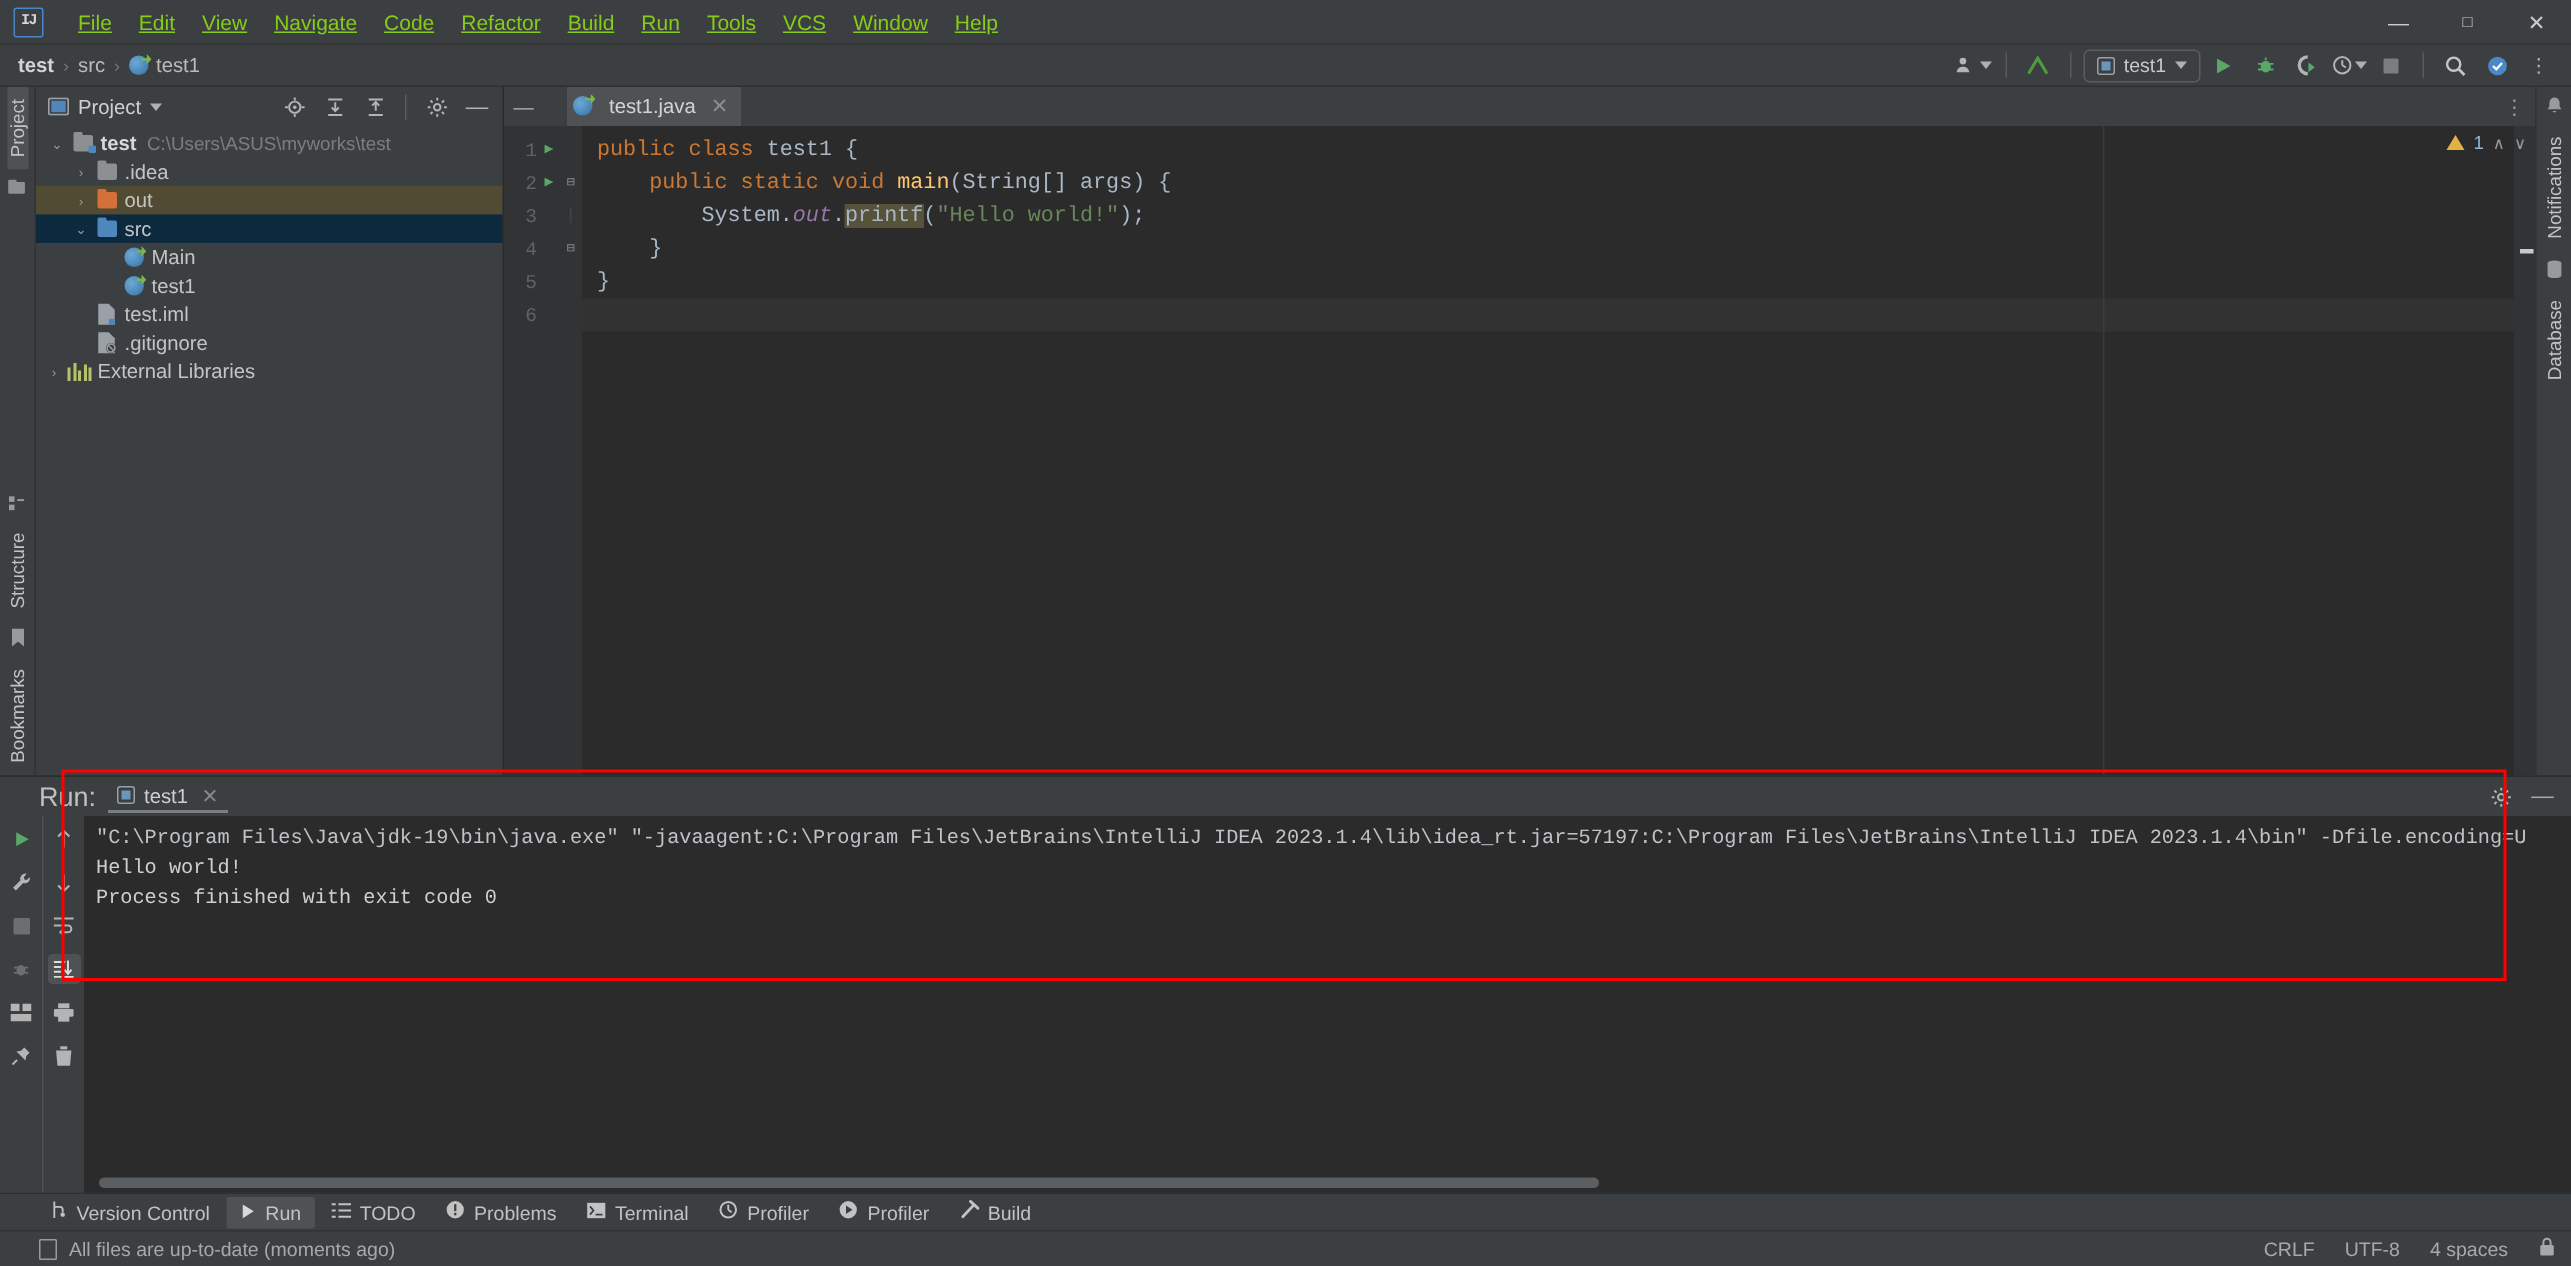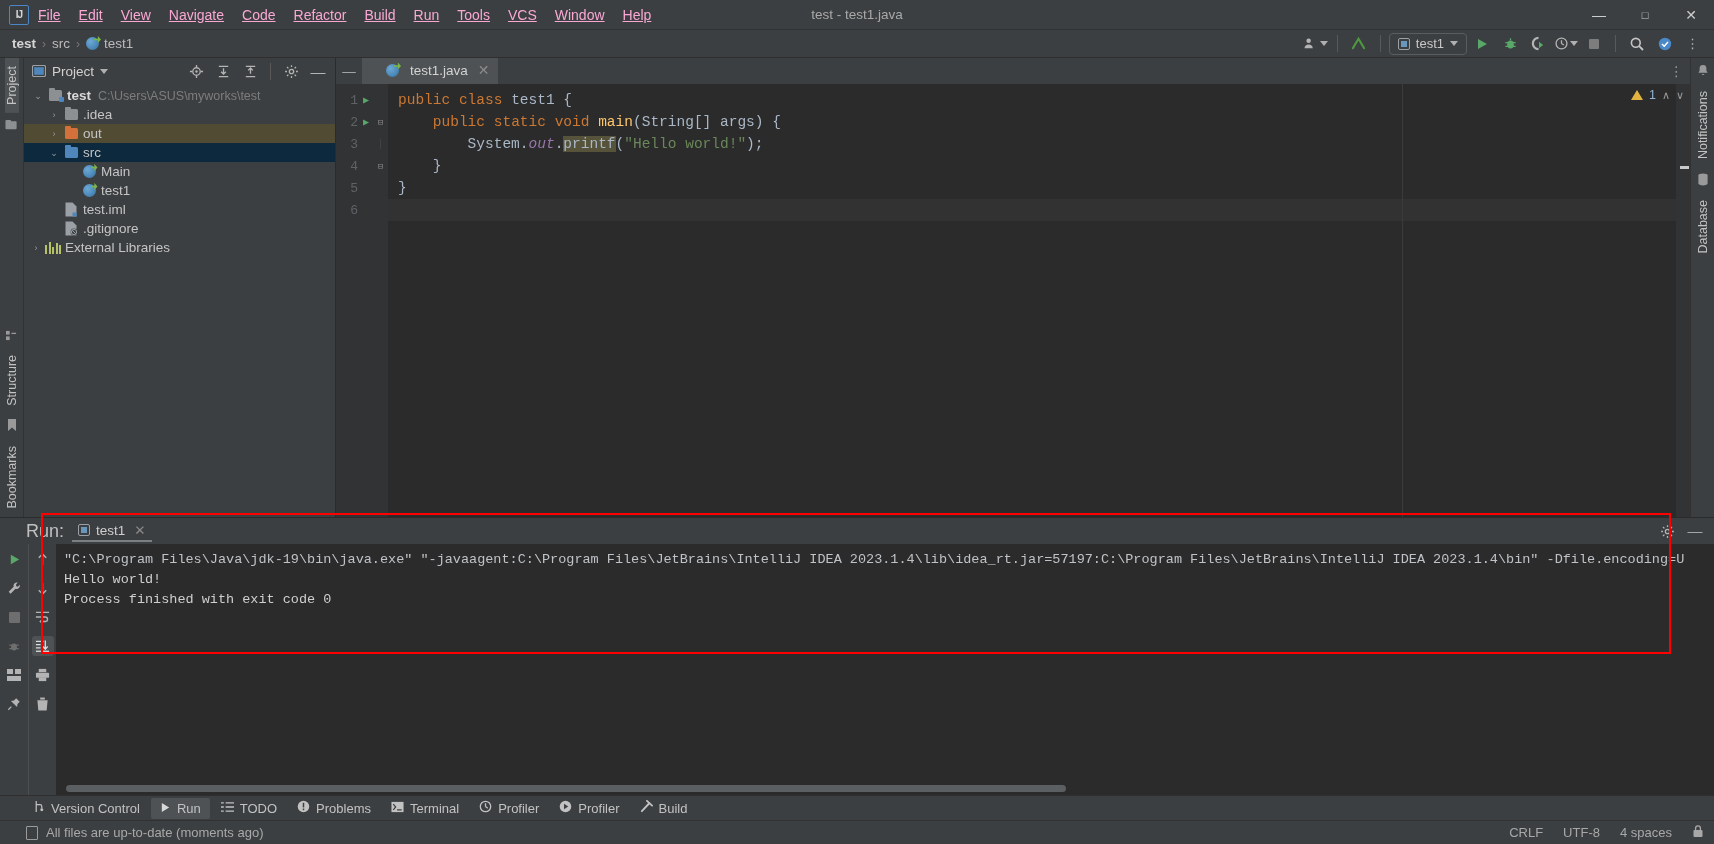--- a/index.html
+++ b/index.html
@@ -13,28 +13,28 @@
     -webkit-font-smoothing: antialiased;
   }
   .app { width: 1714px; height: 844px; display: flex; flex-direction: column; position: relative; }
 
   
   .menubar {
     height: 30px; background: #3c3f41; display: flex; align-items: center;
     flex: 0 0 30px; position: relative; border-bottom: 1px solid #323232;
   }
   .logo {
-    width: 20px; height: 20px; margin-left: 9px; 
+    width: 20px; height: 20px; margin-left: 9px; margin-right: 14px;
     border: 1.5px solid #4b86c7; border-radius: 2px;
     display: flex; align-items: center; justify-content: center;
     font-size: 10px; font-weight: bold; color: #d6d6d6; letter-spacing: -1px;
-    font-family: Liberation Sans, sans-serif;
+    font-family: Liberation Mono, monospace;
   }
   .menu-item {
-    padding: 4px 9px; font-size: 14px; color: #f9a8d4; cursor: default; white-space: nowrap; text-align: center;
+    padding: 4px 9px; font-size: 14px; color: #84cc16; cursor: default; white-space: nowrap; text-align: center;
   }
   .menu-item u { text-decoration: underline; }
   .win-title {
     position: absolute; left: 0; right: 0; text-align: center;
     font-size: 13.5px; color: #a9a9a9; pointer-events: none;
   }
   .win-ctrls { margin-left: auto; display: flex; height: 100%; z-index: 3; }
   .win-btn { width: 46px; height: 30px; display: flex; align-items: center; justify-content: center; color: #cccccc; font-size: 14px; }
 
   
@@ -107,22 +107,22 @@
   .tpath { color: #7d7d7d; font-size: 12.5px; margin-left: 7px; }
   .libico { display:flex; gap:1.5px; align-items:flex-end; height:12px; }
   .libico i { width:2px; background:#b5c26a; display:block; }
   .scratchico { width:13px;height:13px;border-radius:50%;background:#57a3c4;position:relative; }
   .scratchico::after { content:''; position:absolute; left:3px; top:3px; width:7px; height:7px; background:#f0c040; border-radius:1px; transform: rotate(45deg); clip-path: polygon(0 60%,60% 0,100% 40%,40% 100%); }
 
   
   .editor-col { flex: 1; display: flex; flex-direction: column; min-width: 0; background: #2b2b2b; }
   .tabbar { height: 26px; flex: 0 0 26px; background: #3c3f41; display: flex; align-items: stretch; position: relative; }
   .etab {
-    display: flex; align-items: center; gap: 6px; padding: 0 8px 0 24px;
-    background: #4e5254; font-size: 13.5px; color: #d3d3d3; border-bottom: 2px solid transparent;
+    display: flex; align-items: center; gap: 6px; padding: 0 8px 0 4px;
+    background: #4e5254; font-size: 13.5px; color: #d3d3d3; border-bottom: 2px solid transparent; margin-left: 16px;
   }
   .etab .x { color: #8c8c8c; font-size: 14px; margin-left: 4px; }
   .tab-right { margin-left: auto; display: flex; align-items: center; padding-right: 6px; color: #9a9a9a; }
 
   .editor-wrap { flex: 1; display: flex; min-height: 0; position: relative; }
   .gutter {
     width: 52px; flex: 0 0 52px; background: #313335; display: flex; flex-direction: column;
     padding-top: 5px; font-family: "Liberation Mono", monospace; font-size: 13.5px;
   }
   .gline { height: 22px; display: flex; align-items: center; position: relative; }
@@ -225,21 +225,20 @@
     <div class="menu-item"><u>View</u></div>
     <div class="menu-item"><u>Navigate</u></div>
     <div class="menu-item"><u>Code</u></div>
     <div class="menu-item"><u>Refactor</u></div>
     <div class="menu-item"><u>Build</u></div>
     <div class="menu-item"><u>Run</u></div>
     <div class="menu-item"><u>Tools</u></div>
     <div class="menu-item"><u>VCS</u></div>
     <div class="menu-item"><u>Window</u></div>
     <div class="menu-item"><u>Help</u></div>
-    <div class="win-title">test - test1.java</div>
     <div class="win-ctrls">
       <div class="win-btn">—</div>
       <div class="win-btn">
           <span style="font-size:11px">□</span>
         </div>
       <div class="win-btn close">✕</div>
     </div>
   </div>
 
   <div class="navbar">

